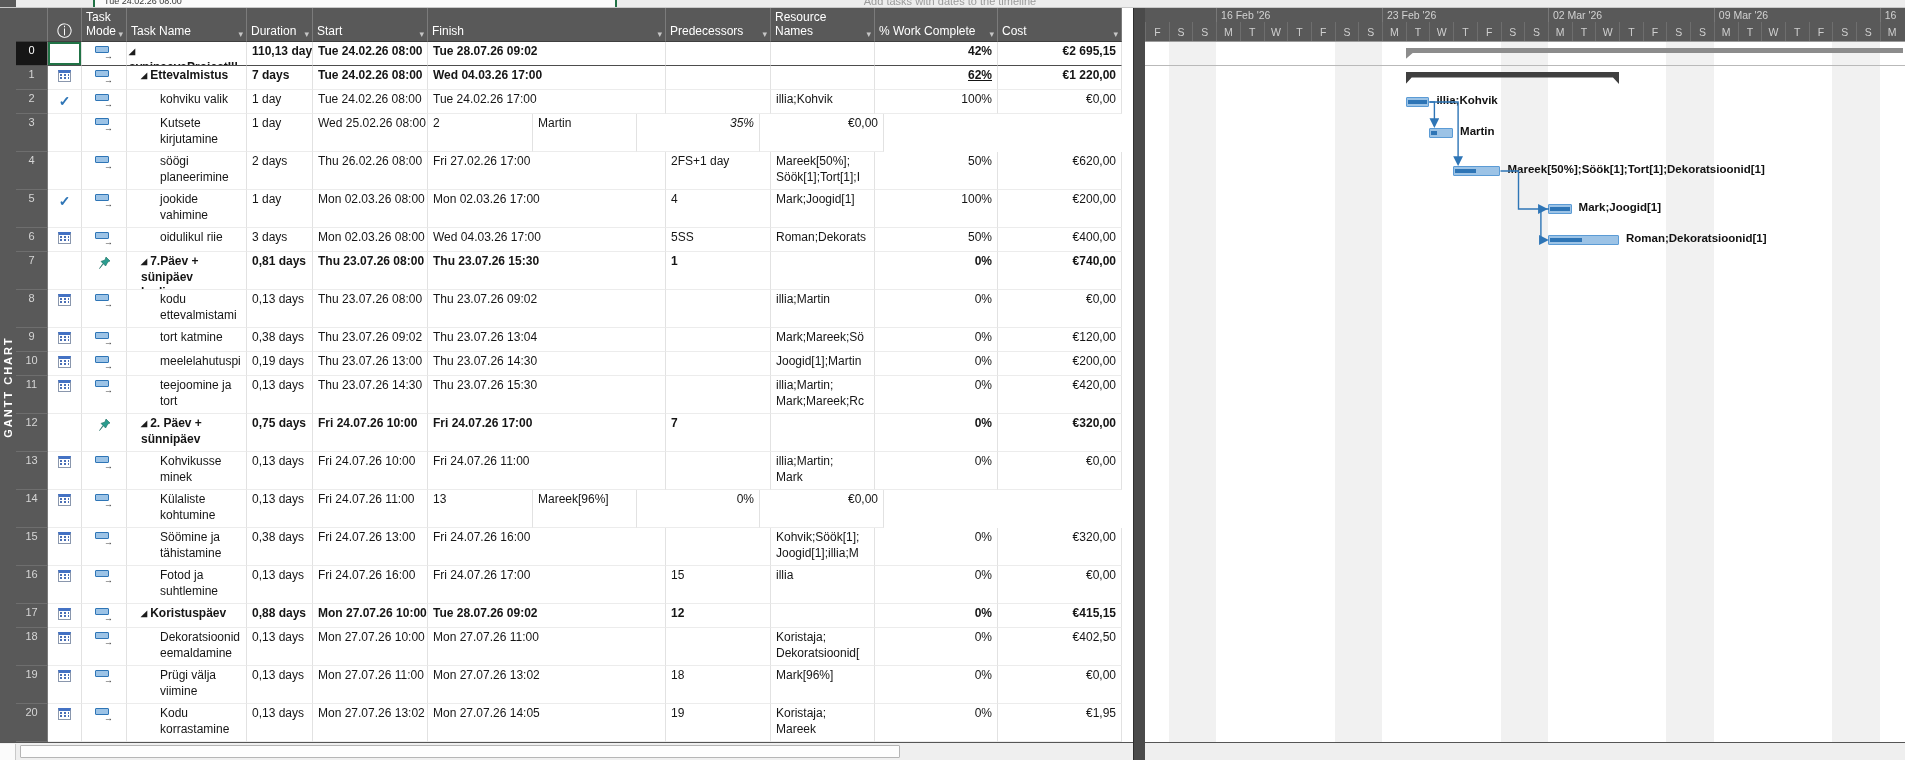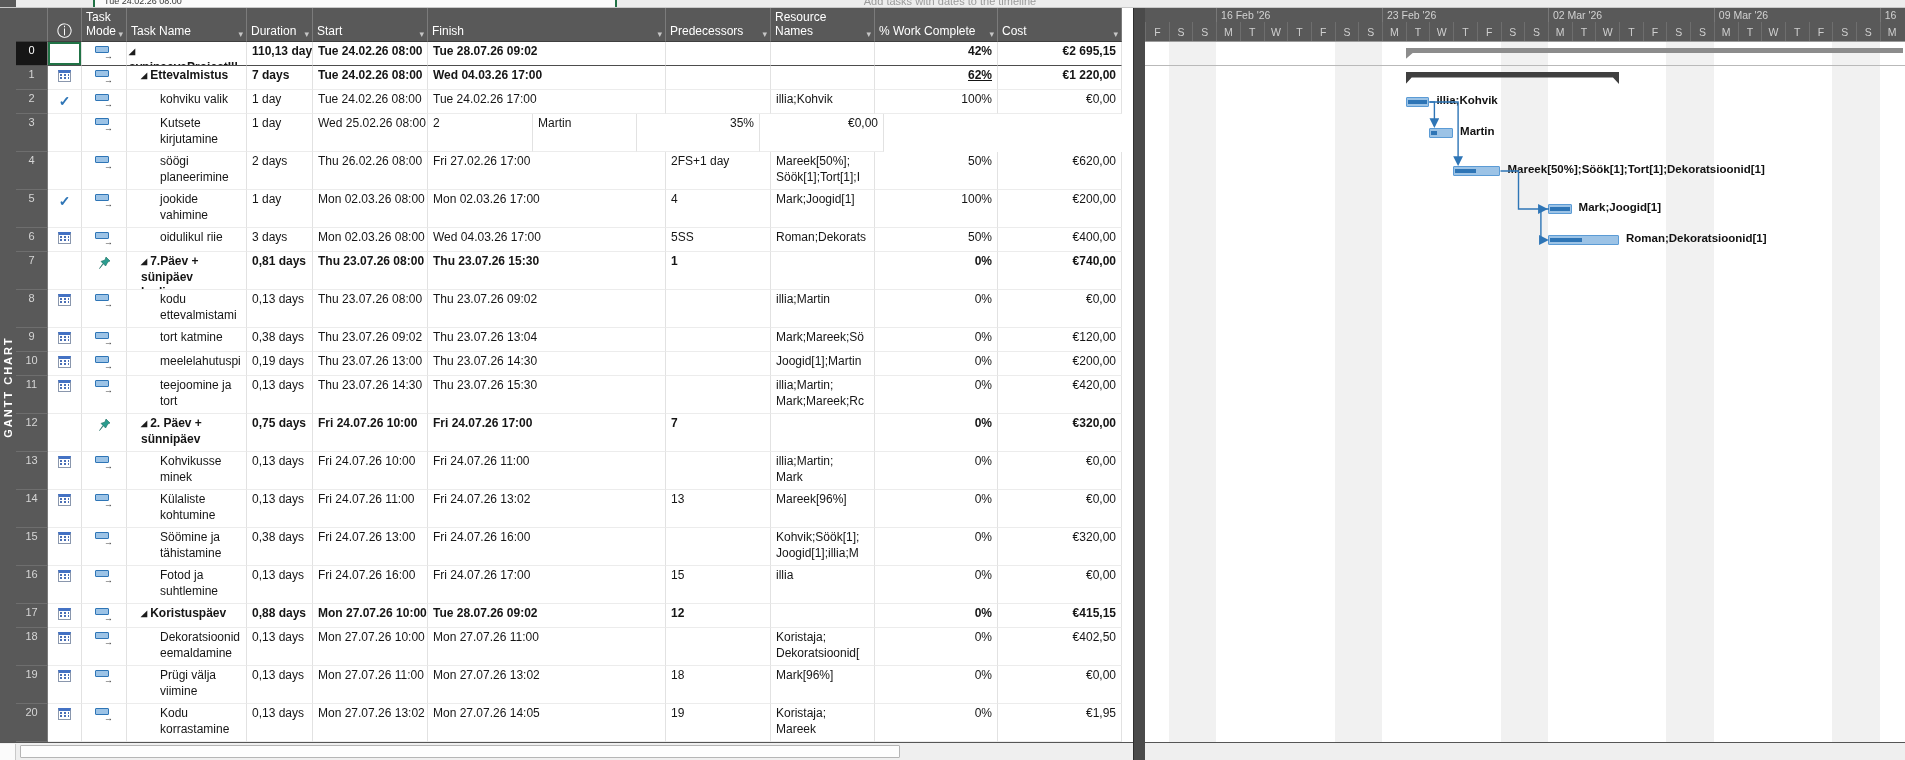--- a/index.html
+++ b/index.html
@@ -149,21 +149,21 @@
       <div class="trow" style="height: 38px;">
         <div class="num" style="width: 32px;">3</div>
         <div class="cell cell-center" style="width: 34px;"></div>
         <div class="cell cell-center" style="width: 45px;"><span class="mode-auto"><span class="bar"></span><span class="arr">→</span></span></div>
         <div class="cell" style="width: 120px; padding-left: 33px;"><span>Kutsete
 kirjutamine</span></div>
         <div class="cell nowrap" style="width: 66px;">1 day</div>
         <div class="cell nowrap" style="width: 115px;">Wed 25.02.26 08:00</div>
         <div class="cell" style="width: 105px;">2</div>
         <div class="cell" style="width: 104px;">Martin</div>
-        <div class="cell right" style="width: 123px;">35%</div>
+        <div class="cell right" style="width: 123px; font-style: italic;">35%</div>
         <div class="cell right" style="width: 124px;">€0,00</div>
       </div>
       <div class="trow" style="height: 38px;">
         <div class="num" style="width: 32px;">4</div>
         <div class="cell cell-center" style="width: 34px;"></div>
         <div class="cell cell-center" style="width: 45px;"><span class="mode-auto"><span class="bar"></span><span class="arr">→</span></span></div>
         <div class="cell" style="width: 120px; padding-left: 33px;"><span>söögi
 planeerimine</span></div>
         <div class="cell nowrap" style="width: 66px;">2 days</div>
         <div class="cell nowrap" style="width: 115px;">Thu 26.02.26 08:00</div>
@@ -304,21 +304,20 @@
         <div class="cell right" style="width: 124px;">€0,00</div>
       </div>
       <div class="trow" style="height: 38px;">
         <div class="num" style="width: 32px;">14</div>
         <div class="cell cell-center" style="width: 34px;"><span class="cal"><i></i><i></i></span></div>
         <div class="cell cell-center" style="width: 45px;"><span class="mode-auto"><span class="bar"></span><span class="arr">→</span></span></div>
         <div class="cell" style="width: 120px; padding-left: 33px;"><span>Külaliste
 kohtumine</span></div>
         <div class="cell nowrap" style="width: 66px;">0,13 days</div>
         <div class="cell nowrap" style="width: 115px;">Fri 24.07.26 11:00</div>
-        <div class="cell nowrap" style="width: 238px;">Fri 24.07.26 13:02</div>
         <div class="cell" style="width: 105px;">13</div>
         <div class="cell" style="width: 104px;">Mareek[96%]</div>
         <div class="cell right" style="width: 123px;">0%</div>
         <div class="cell right" style="width: 124px;">€0,00</div>
       </div>
       <div class="trow" style="height: 38px;">
         <div class="num" style="width: 32px;">15</div>
         <div class="cell cell-center" style="width: 34px;"><span class="cal"><i></i><i></i></span></div>
         <div class="cell cell-center" style="width: 45px;"><span class="mode-auto"><span class="bar"></span><span class="arr">→</span></span></div>
         <div class="cell" style="width: 120px; padding-left: 33px;"><span>Söömine ja

